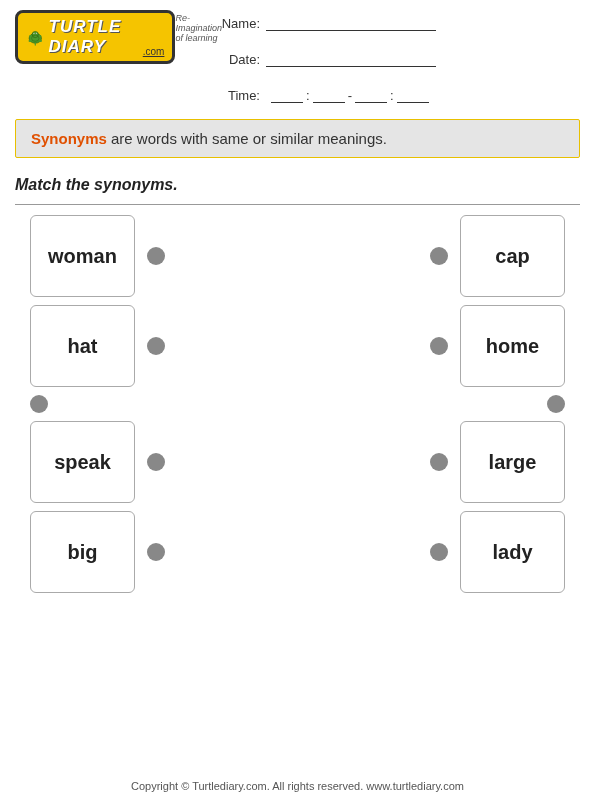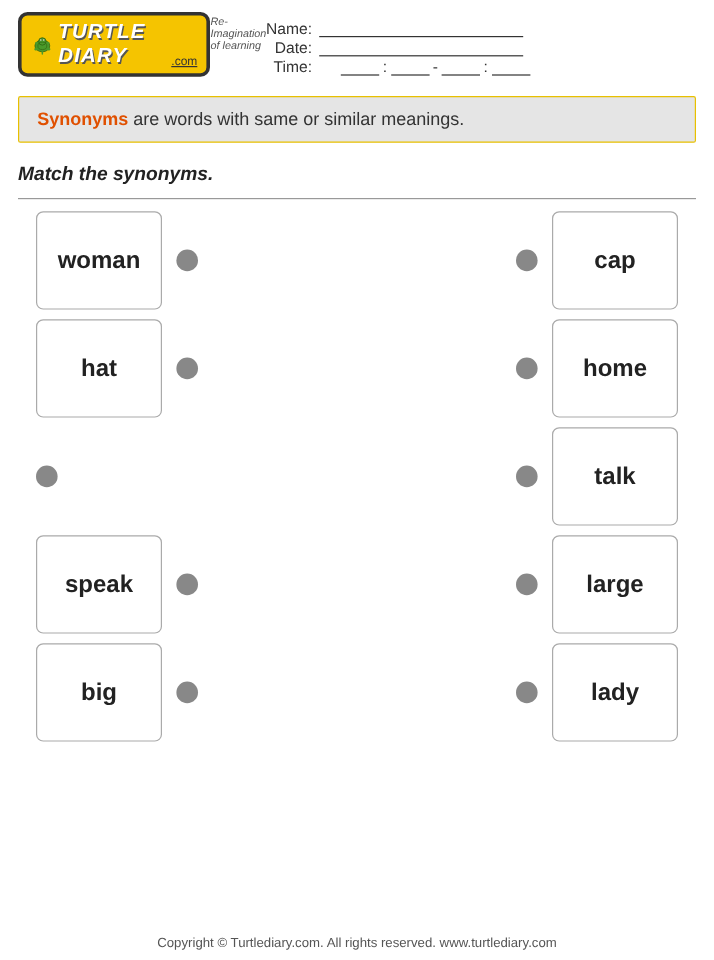--- a/index.html
+++ b/index.html
@@ -61,21 +61,21 @@
     .logo-tagline {
       font-size: 9px;
       color: #555;
       margin-top: 3px;
       font-style: italic;
     }
 
     .form-fields {
       display: flex;
       flex-direction: column;
-      gap: 0;
+      gap: 20px;
       padding-top: 5px;
       flex: 1;
       padding-left: 60px;
       justify-content: flex-end;
     }
 
     .form-row {
       display: flex;
       align-items: center;
       font-size: 13px;
@@ -102,21 +102,21 @@
     .time-row {
       display: flex;
       align-items: center;
       font-size: 13px;
       color: #333;
     }
 
     .time-row label {
       width: 45px;
       text-align: right;
-      margin-right: 24px;
+      margin-right: 11px;
     }
 
     .time-segment {
       border: none;
       border-bottom: 1px solid #333;
       width: 32px;
       height: 16px;
       text-align: center;
       background: transparent;
     }
@@ -310,23 +310,20 @@
         </div>
         <span class="dot"></span>
       </div>
     </div>
     <div class="match-row">
       <div class="left-side">
         <span class="dot"></span>
       </div>
       <div class="connector-space"></div>
       <div class="right-side">
-        <div class="word-card">
-          <span>talk</span>
-        </div>
         <span class="dot"></span>
       </div>
     </div>
     <div class="match-row">
       <div class="left-side">
         <div class="word-card">
           <span>speak</span>
         </div>
         <span class="dot"></span>
       </div>

